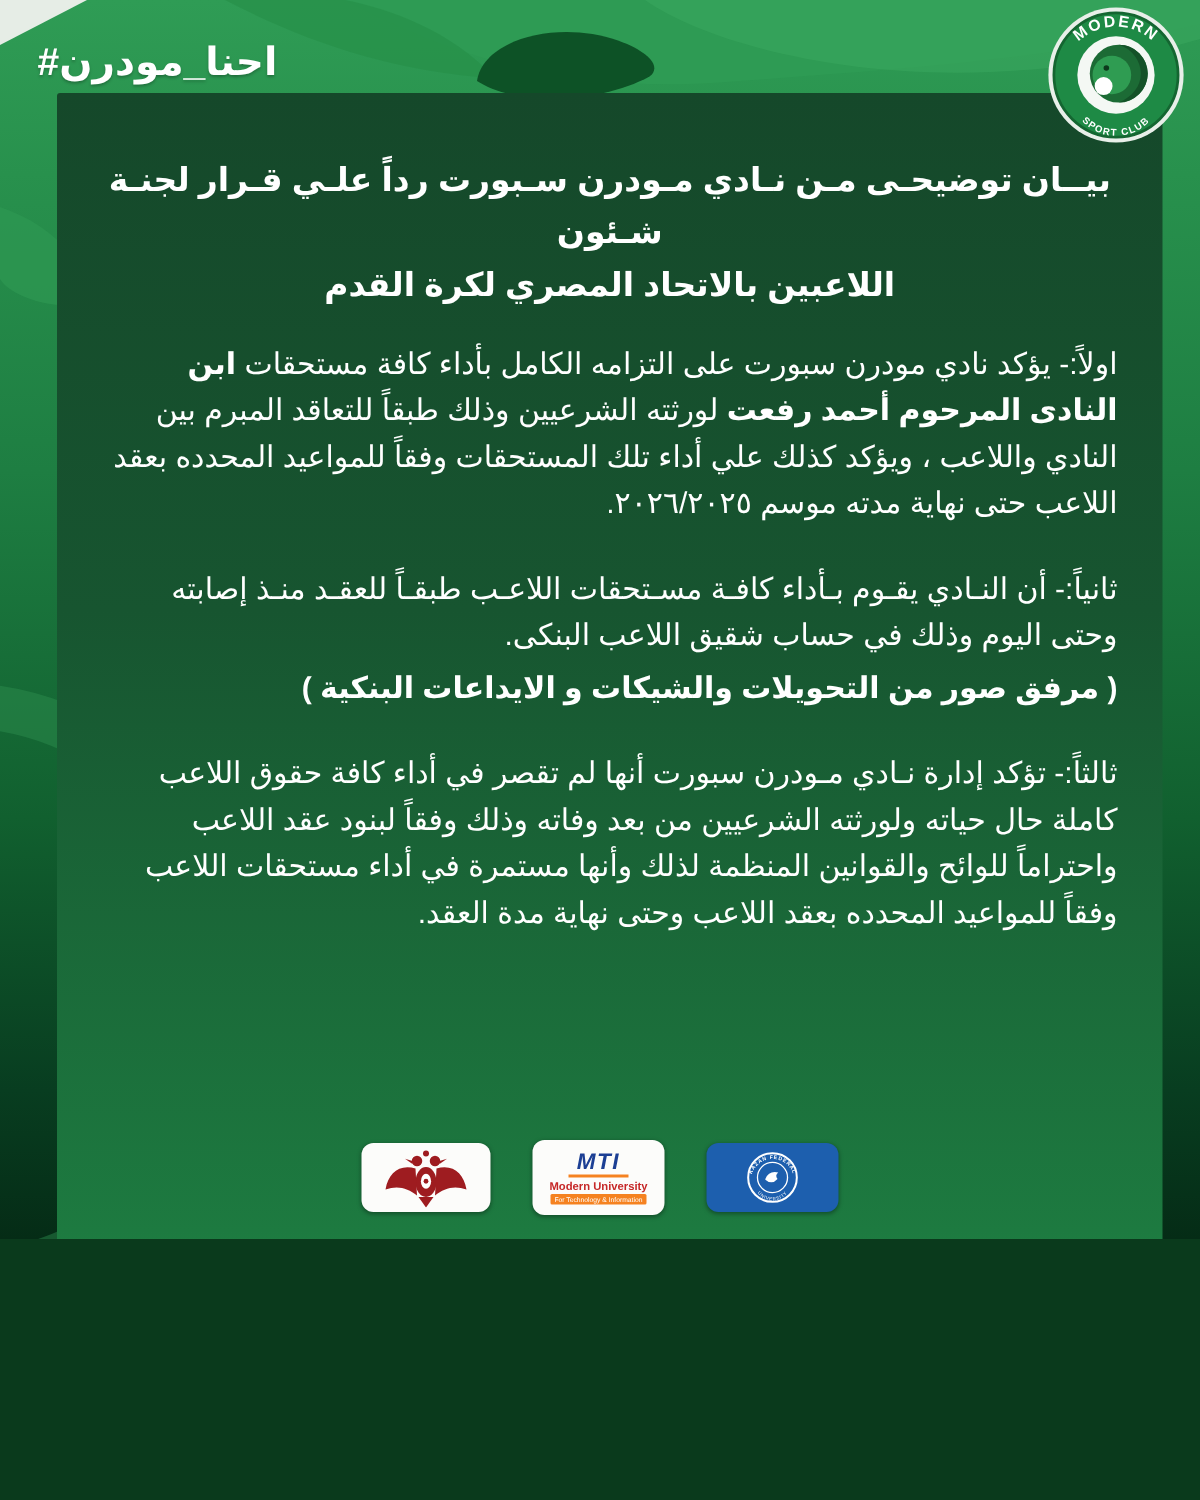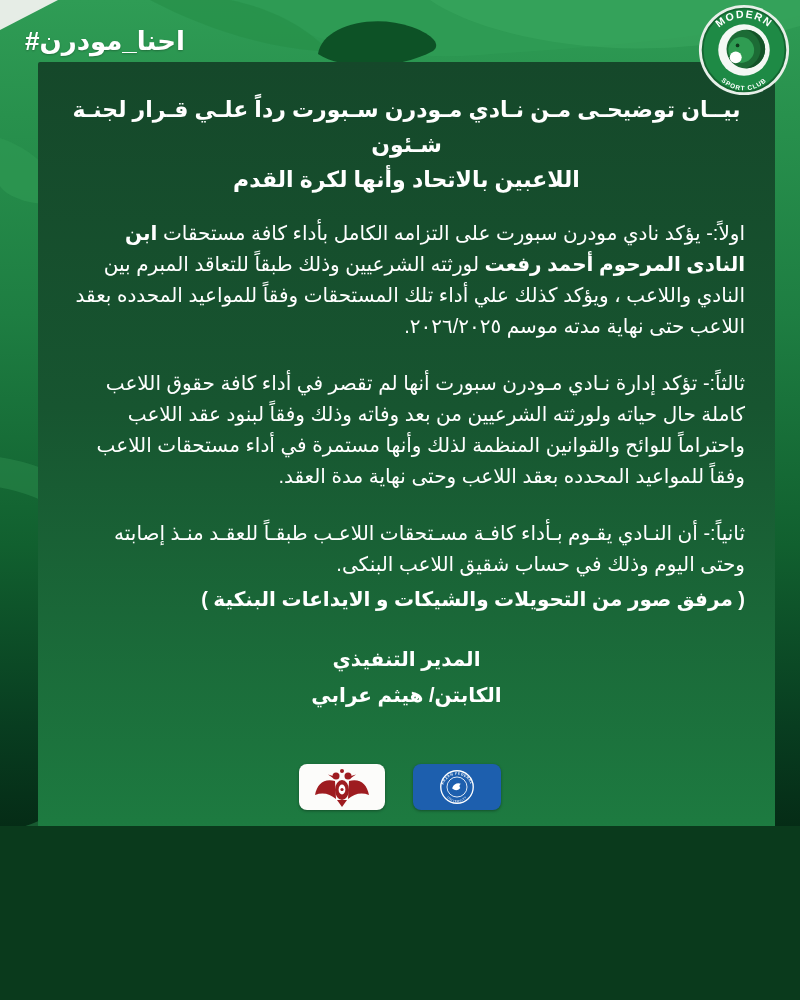--- a/index.html
+++ b/index.html
@@ -12,21 +12,21 @@
   .hashtag{position:absolute;left:25px;top:26px;z-index:3;color:#ffffff;
     font-size:26px;font-weight:700;direction:ltr;letter-spacing:.5px;
     text-shadow:0 1px 2px rgba(0,0,0,.25);}
   
   .badge{position:absolute;top:4px;right:10px;width:92px;height:92px;z-index:3;}
   
   .panel{position:absolute;left:38px;top:62px;width:737px;height:862px;z-index:2;
     box-sizing:border-box;padding:30px 30px 18px;
     background:linear-gradient(180deg,#15482a 0%,#175530 40%,#1d7a40 88%,#21914a 100%);
     border-radius:2px;direction:rtl;text-align:center;color:#ffffff;overflow:hidden;}
-  .stmt-title{font-size:22px;font-weight:700;line-height:1.6;margin:0 0 20px;}
+  .stmt-title{font-size:22px;font-weight:700;line-height:1.6;margin:10px 0 20px;}
   .panel p{font-size:20px;line-height:1.55;margin:0 0 26px;text-align:right;}
   .panel b{font-weight:700;}
   .note-line{display:block;font-weight:700;margin-top:4px;}
   .closing{font-weight:700;}
   .signature{font-size:20px;font-weight:700;line-height:1.8;margin-top:6px;}
   
   .footer{position:absolute;left:0;right:0;bottom:16px;z-index:2;
     display:flex;justify-content:center;align-items:center;gap:28px;}
   .logo-card{height:46px;border-radius:8px;display:flex;flex-direction:column;
     align-items:center;justify-content:center;box-shadow:0 1px 3px rgba(0,0,0,.35);}
@@ -79,39 +79,35 @@
       </text>
       <text font-size="7" font-weight="bold" fill="#ffffff" letter-spacing="1" font-family="Liberation Sans, sans-serif">
         <textPath href="#arcBot" startOffset="50%" text-anchor="middle">SPORT CLUB</textPath>
       </text>
     </svg>
   </div>
 
   <div class="panel">
     <h1 class="stmt-title">
       <span>بيــان توضيحـى مـن نـادي مـودرن سـبورت رداً علـي قـرار لجنـة شـئون</span><br>
-      <span>اللاعبين بالاتحاد وأنها لكرة القدم</span>
+      <span>اللاعبين بالاتحاد المصري لكرة القدم</span>
     </h1>
 
     <p>
       <span>اولاً:-  يؤكد نادي مودرن سبورت على التزامه الكامل بأداء كافة مستحقات </span><b>ابن النادى المرحوم أحمد رفعت</b><span> لورثته الشرعيين وذلك طبقاً للتعاقد المبرم بين النادي واللاعب ، ويؤكد كذلك علي أداء تلك المستحقات وفقاً للمواعيد المحدده بعقد اللاعب حتى نهاية مدته موسم ٢٠٢٦/٢٠٢٥.</span>
     </p>
 
-    <p>ثالثاً:- تؤكد إدارة نـادي مـودرن سبورت أنها لم تقصر في أداء كافة حقوق اللاعب كاملة حال حياته ولورثته الشرعيين من بعد وفاته وذلك وفقاً لبنود عقد اللاعب واحتراماً للوائح والقوانين المنظمة لذلك وأنها مستمرة في أداء مستحقات اللاعب وفقاً للمواعيد المحدده بعقد اللاعب وحتى نهاية مدة العقد.</p>
-
     <p>
       <span>ثانياً:- أن النـادي يقـوم بـأداء كافـة مسـتحقات اللاعـب طبقـاً للعقـد منـذ إصابته وحتى اليوم وذلك في حساب شقيق اللاعب البنكى.</span>
       <span class="note-line">( مرفق صور من التحويلات  والشيكات و الايداعات البنكية )</span>
     </p>
 
+    <p>ثالثاً:- تؤكد إدارة نـادي مـودرن سبورت أنها لم تقصر في أداء كافة حقوق اللاعب كاملة حال حياته ولورثته الشرعيين من بعد وفاته وذلك وفقاً لبنود عقد اللاعب واحتراماً للوائح والقوانين المنظمة لذلك وأنها مستمرة في أداء مستحقات اللاعب وفقاً للمواعيد المحدده بعقد اللاعب وحتى نهاية مدة العقد.</p>
 
-    <div class="signature">
-      <span>المدير التنفيذي</span><br>
-      <span>الكابتن/ هيثم عرابي</span>
-    </div>
+
   </div>
 
   <div class="footer">
 
     <div class="logo-card card-white eagle-card">
       <svg width="64" height="40" viewBox="0 0 64 40">
         <g fill="#9e1c20">
           <circle cx="32" cy="4" r="2"></circle>
           <circle cx="26" cy="9" r="3.5"></circle>
             <circle cx="38" cy="9" r="3.5"></circle>
@@ -120,20 +116,25 @@
           <ellipse cx="32" cy="23" rx="7" ry="10"></ellipse>
           <path d="M25 14 C14 11 7 17 5 28 C13 25 20 27 26 32 Z"></path>
           <path d="M39 14 C50 11 57 17 59 28 C51 25 44 27 38 32 Z"></path>
           <path d="M27 33 L32 40 L37 33 Z"></path>
         </g>
         <ellipse cx="32" cy="22.5" rx="3.4" ry="5" fill="#ffffff"></ellipse>
         <circle cx="32" cy="22.5" r="1.6" fill="#9e1c20"></circle>
       </svg>
     </div>
 
+    <div class="logo-card card-white mti-card">
+      <div class="mti-abbr">MTI</div>
+      <div class="mti-name">Modern University</div>
+      <div class="mti-tag">For Technology &amp; Information</div>
+    </div>
 
     <div class="logo-card kfu-card">
       <svg width="42" height="42" viewBox="0 0 44 44">
         <defs>
           <path id="kfuTop" d="M 7,24 A 15,15 0 0 1 37,24"></path>
           <path id="kfuBot" d="M 9,25 A 13,13 0 0 0 35,25"></path>
         </defs>
         <circle cx="22" cy="22" r="17" fill="none" stroke="#ffffff" stroke-width="1.4"></circle>
         <circle cx="22" cy="22" r="10.5" fill="none" stroke="#ffffff" stroke-width="0.9"></circle>
         <path d="M17 23 q2.5 -6 9 -4.5 q-2.5 2 -0.5 4.5 q-4 4.5 -8.5 0.5 Z" fill="#ffffff"></path>

